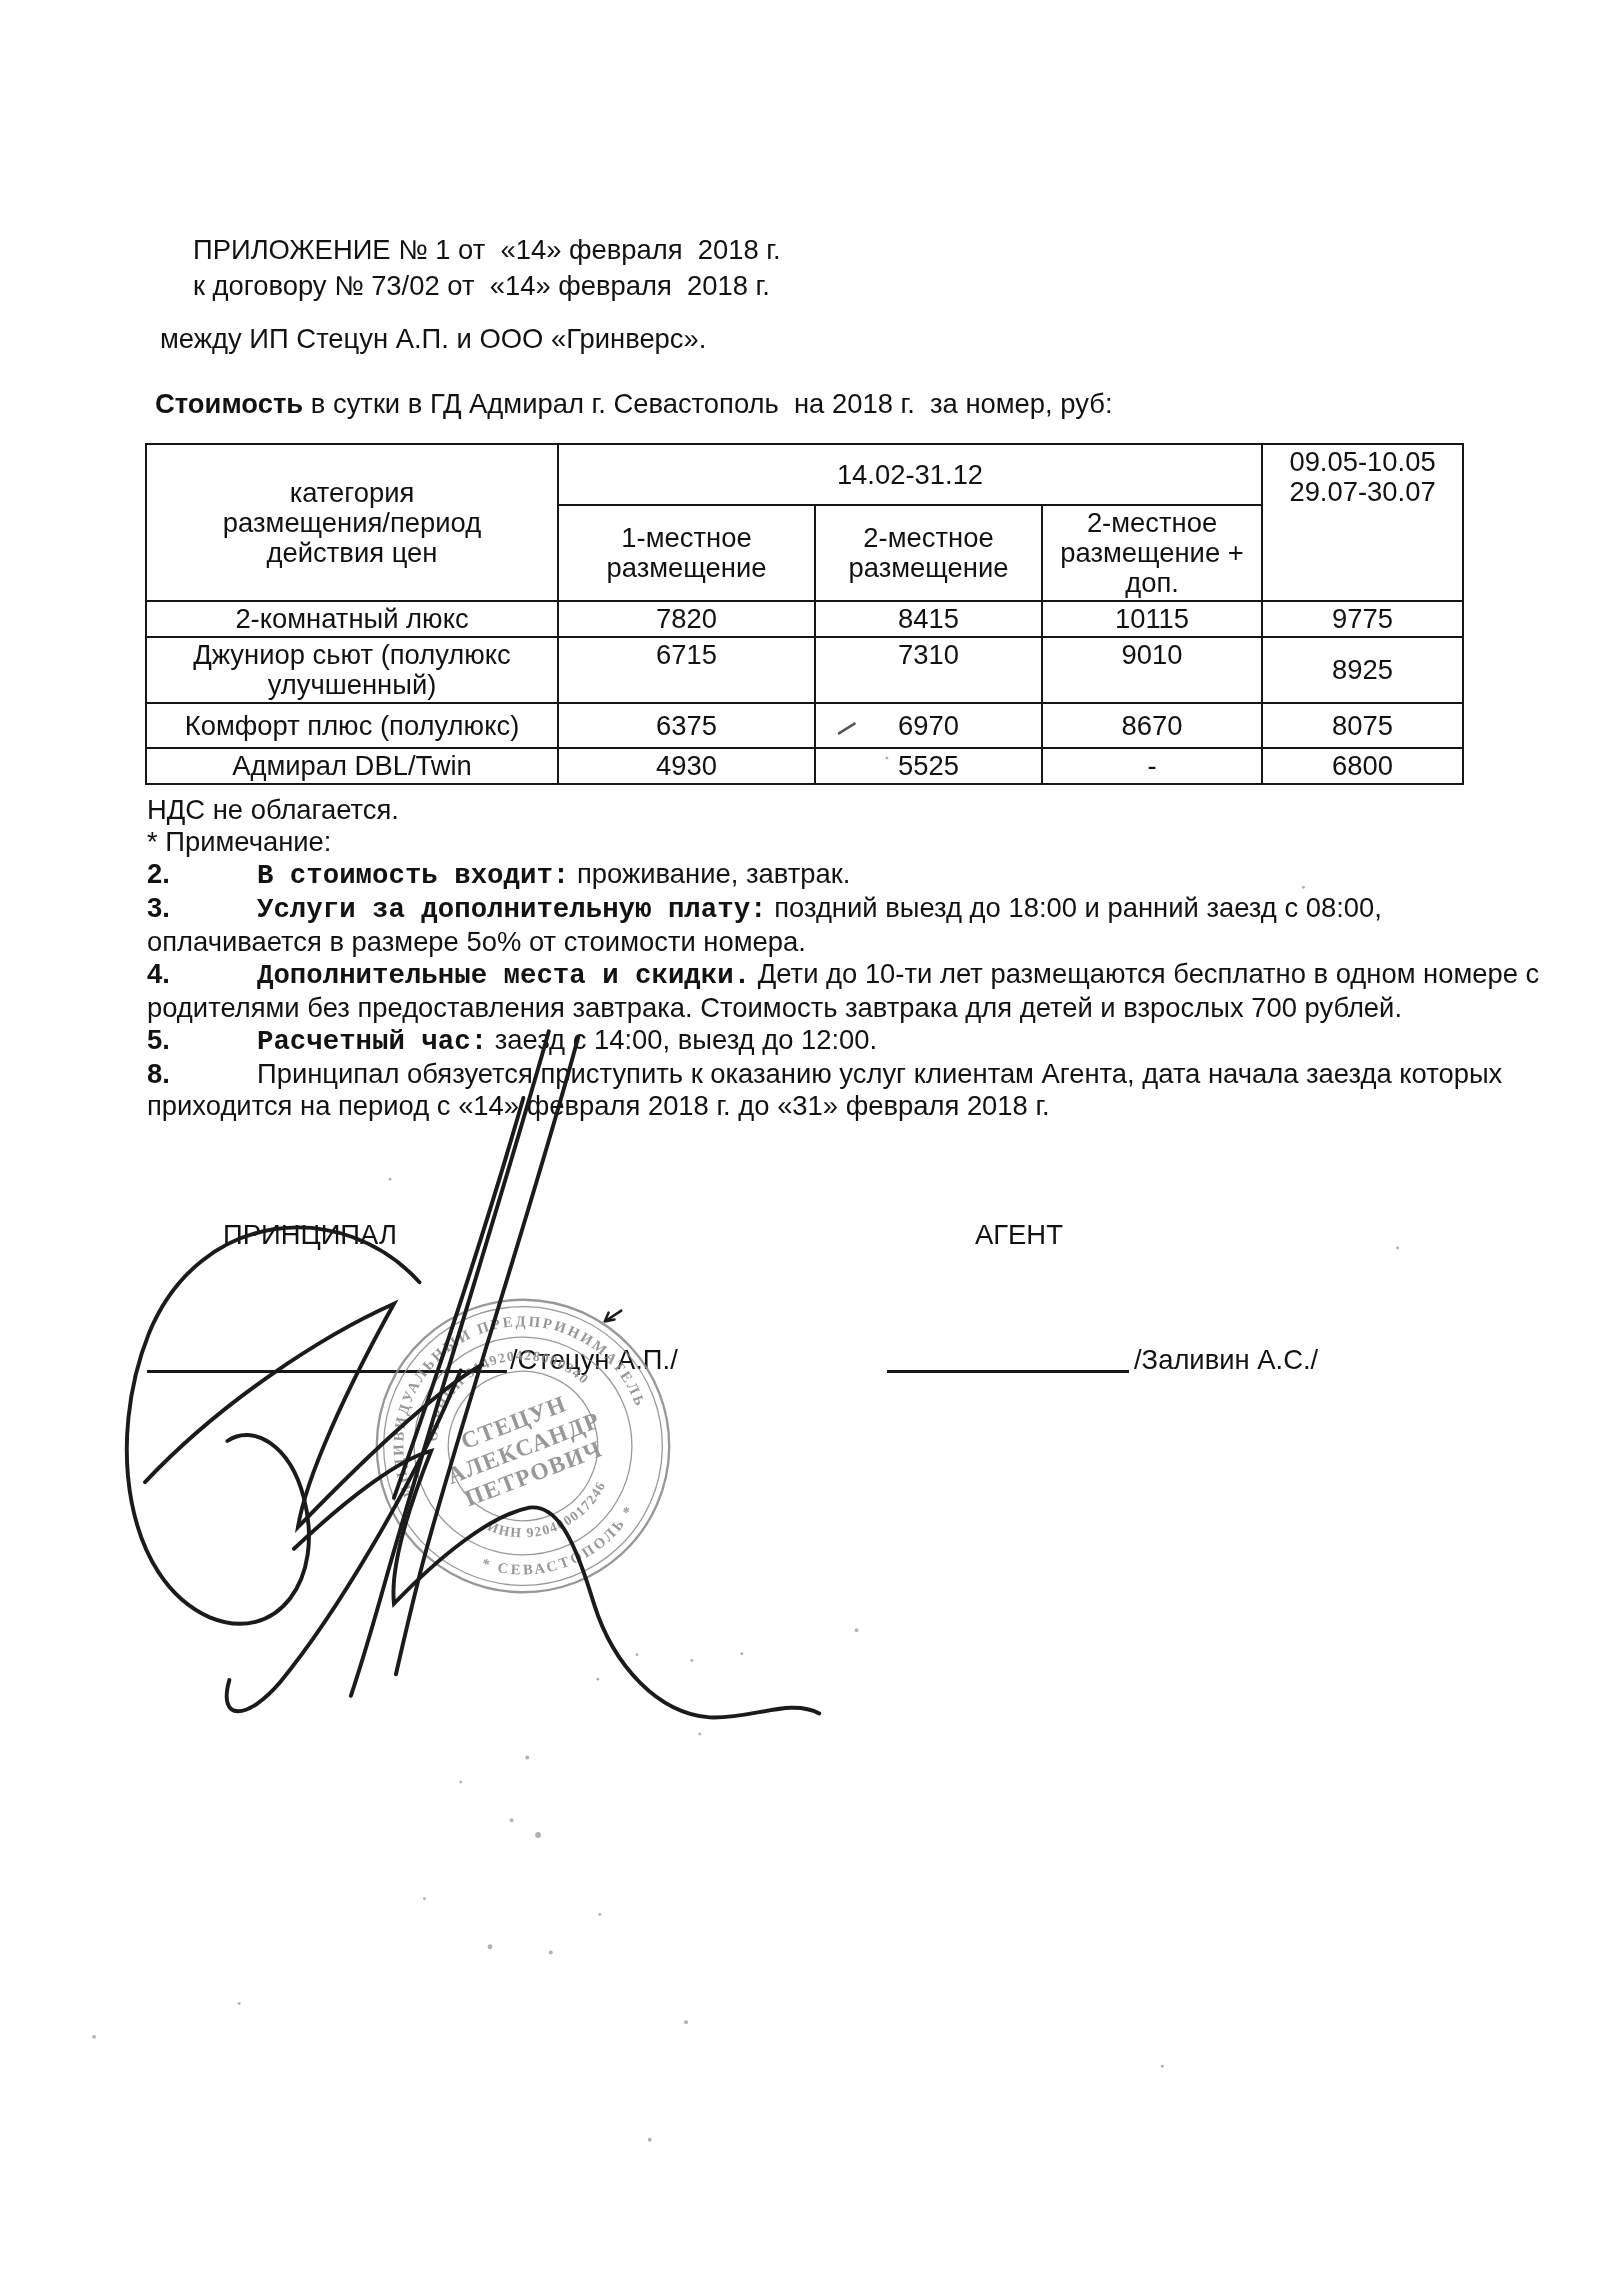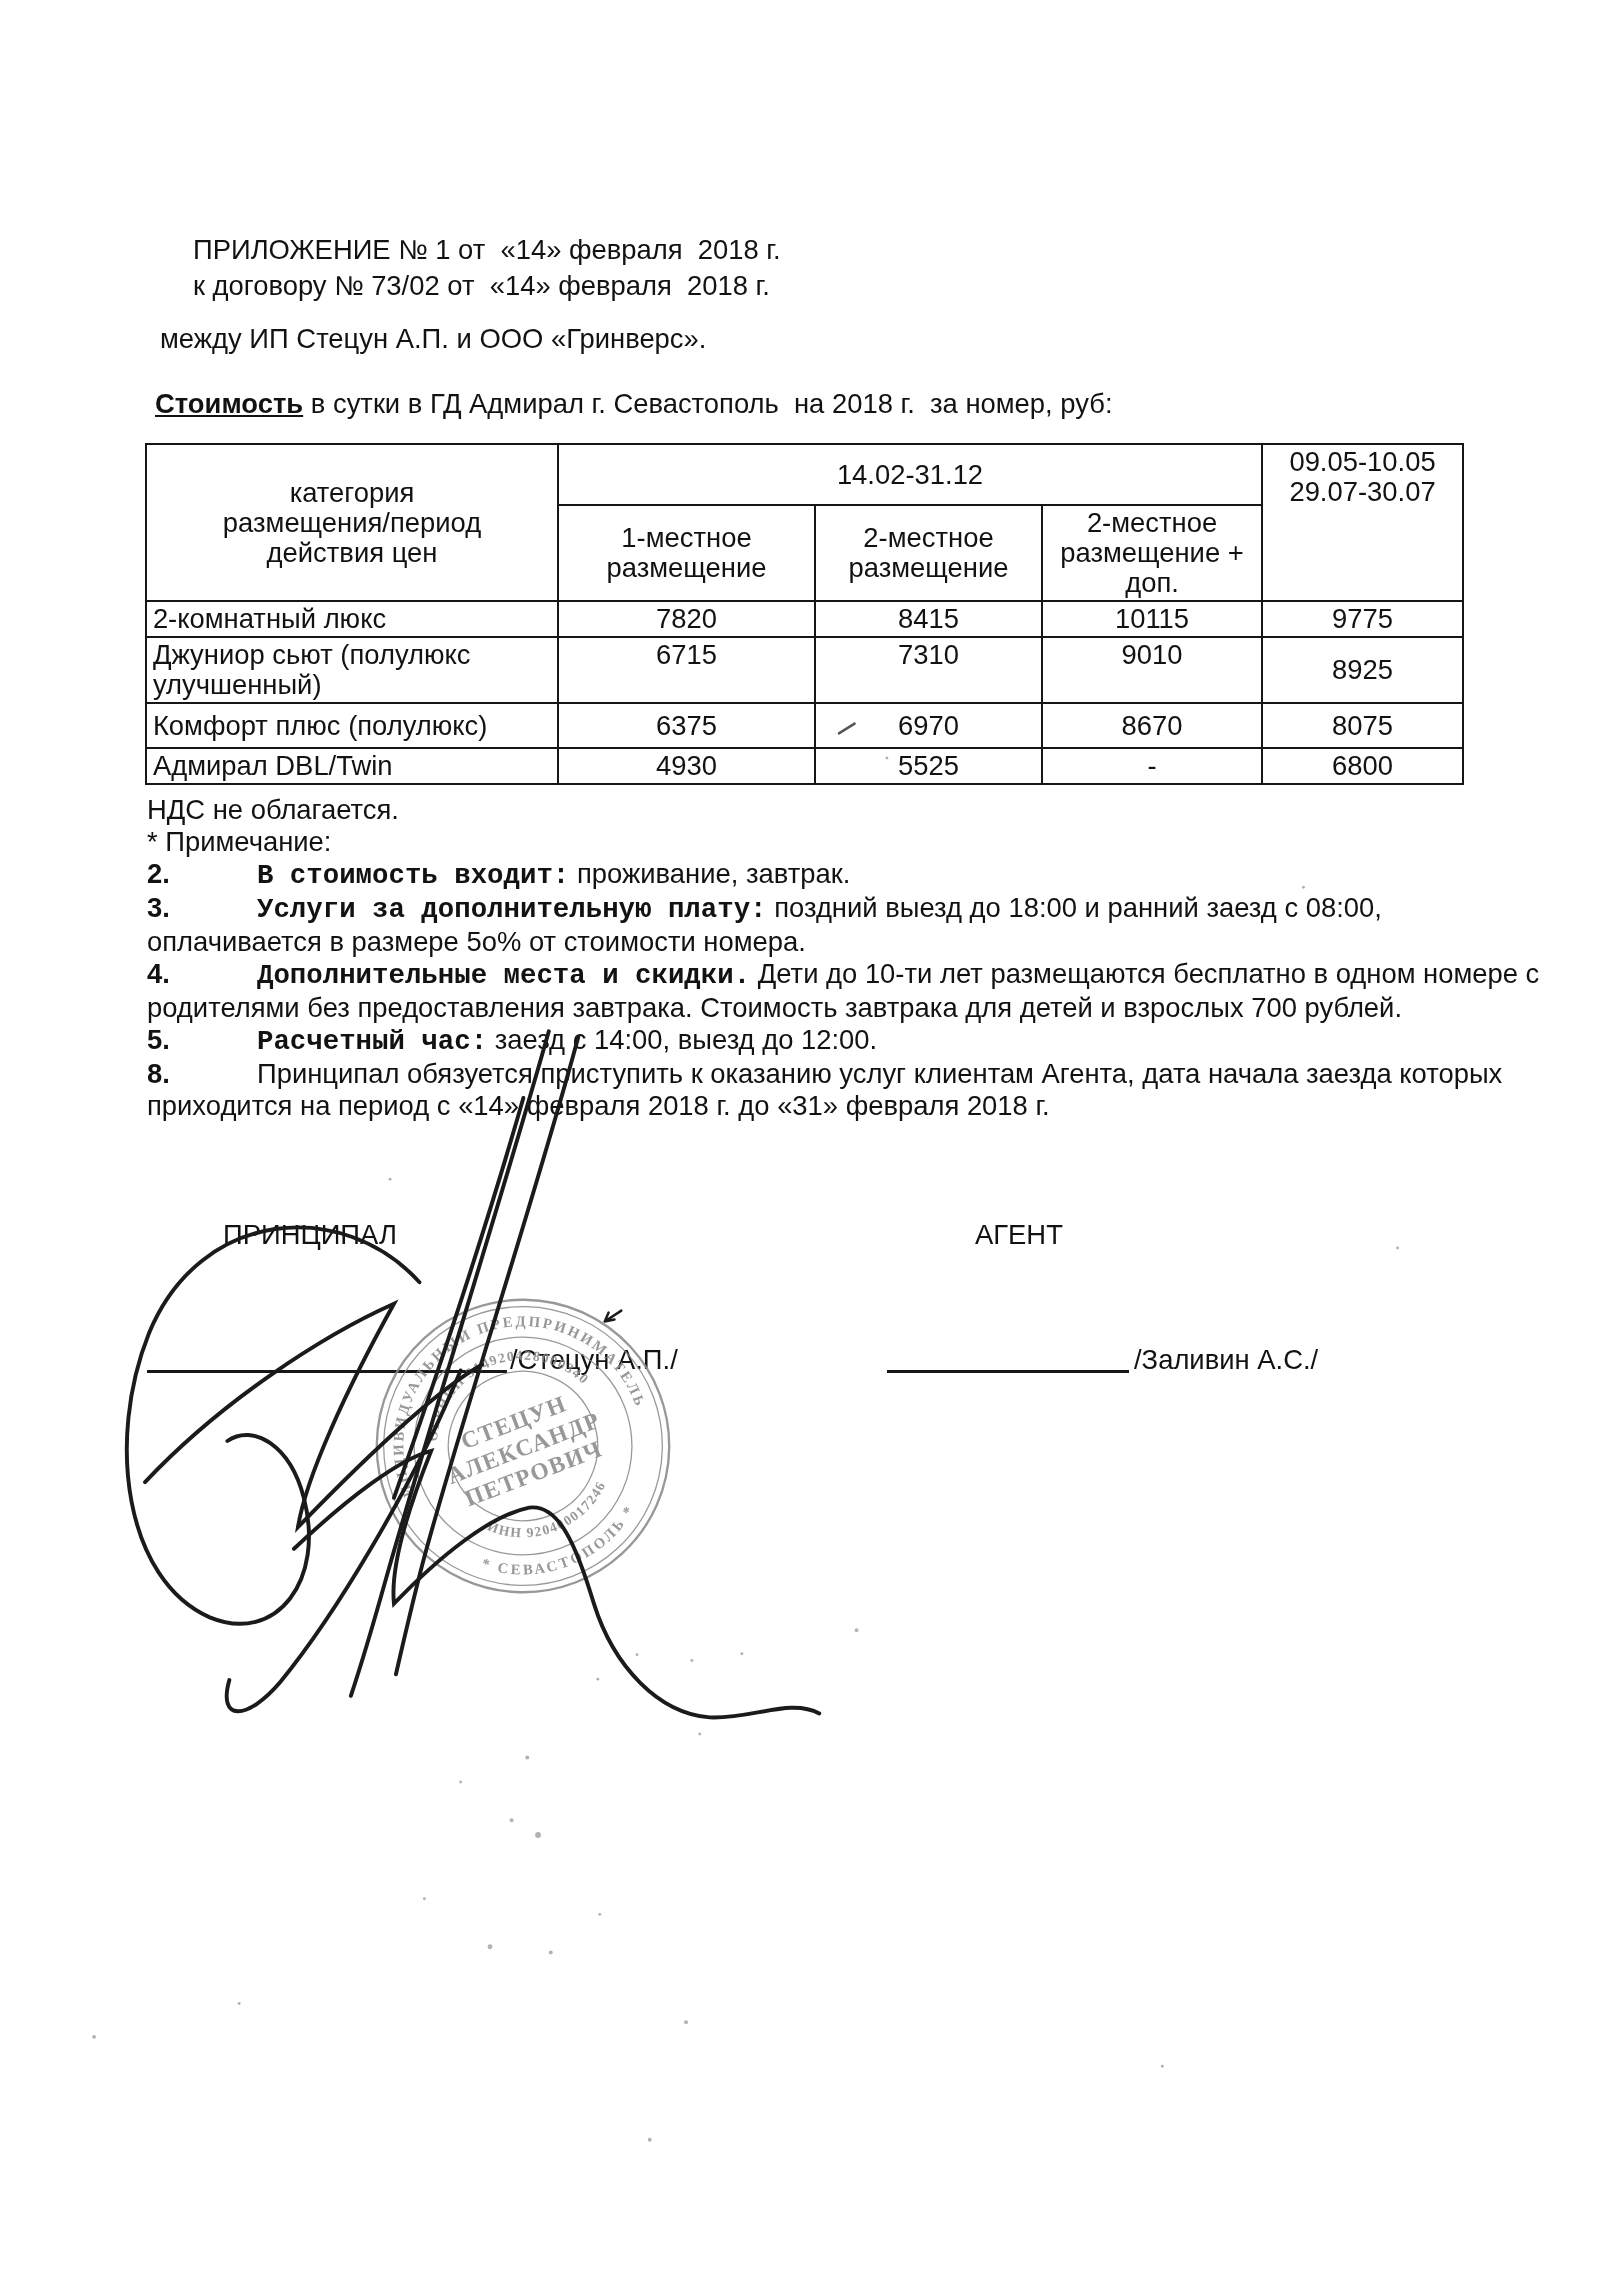--- a/index.html
+++ b/index.html
@@ -6,34 +6,34 @@
   .page{
     position:relative;width:1620px;height:2292px;background:#ffffff;
     font-family:"Liberation Sans",sans-serif;font-size:27.4px;color:#121212;
     overflow:hidden;margin:0 auto;
   }
   .abs{position:absolute;}
   .pre{white-space:pre-wrap;}
   .doc-header{left:193px;top:232px;line-height:36px;}
   .parties{left:160px;top:323px;}
   .price-line{left:155px;top:388px;}
-  .price-lead{font-weight:bold;text-decoration:underline;}
+  .price-lead{font-weight:bold;}
   table.price{
     position:absolute;left:145px;top:443px;width:1316px;
     border-collapse:collapse;table-layout:fixed;font-size:27.4px;color:#121212;
     border:2.9px solid #161616;
   }
   table.price th,table.price td{
     border:2px solid #161616;font-weight:normal;padding:2px 5.9px;line-height:30px;
   }
   th.corner{white-space:pre-line;text-align:center;vertical-align:middle;}
   th.period{text-align:center;vertical-align:middle;height:55px;}
   th.rheader{white-space:pre-line;text-align:center;vertical-align:top;padding-top:13.7px;line-height:39px;border-radius:26px;}
   th.sub{text-align:center;vertical-align:middle;padding-top:5.9px;padding-bottom:7.8px;}
-  td.cat{text-align:left;padding-left:9.8px;}
+  td.cat{text-align:center;padding-left:9.8px;}
   td.num{text-align:center;}
   tr.r1{height:35px;}
   tr.r2 td{vertical-align:top;}
   tr.r2 td.mid{vertical-align:middle;}
   tr.r2{height:63px;}
   tr.r3{height:45px;}
   tr.r4{height:35px;}
   .notes{left:147px;top:794px;width:1411px;line-height:32px;}
   .notes p{margin:0;}
   .inum{display:inline-block;width:110px;font-weight:bold;}

